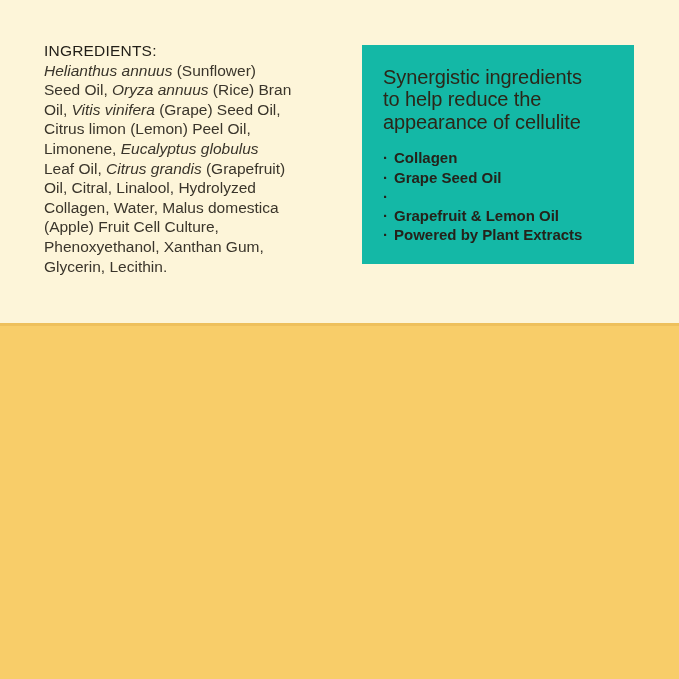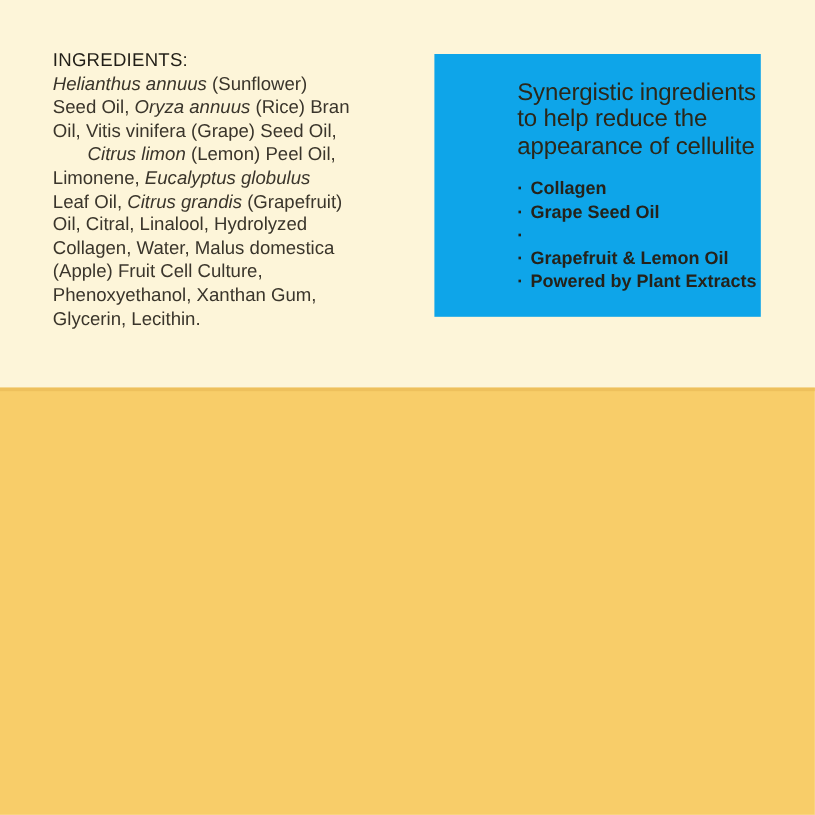--- a/index.html
+++ b/index.html
@@ -26,23 +26,22 @@
     font-size: 15.5px; line-height: 19.6px;
   }
   .sec-heading {
     font-weight: 400;
     color: #211e17;
     letter-spacing: 0.2px;
   }
   .pre { white-space: pre-line; }
   .benefits-box {
     position: absolute; left: 362px; top: 45px; width: 272px; height: 219px;
-    background: #0ea5e9;
+    background: #14b8a6;
     box-sizing: border-box;
-    padding-left: 48px;
   }
   .benefits-heading {
     margin: 21px 0 0 21px;
     font-size: 20px; line-height: 22.4px;
     font-weight: 400;
     color: #2b2719;
     letter-spacing: -0.1px;
   }
   .benefits-bullets { margin: 15px 0 0 21px; }
   .bullet-item {
@@ -57,22 +56,22 @@
 </style>
 </head>
 <body>
 
 <div class="top-section">
 
   <div class="ingredients-block">
     <div class="sec-heading">INGREDIENTS:</div>
     <div class="pre"><span style="font-style: italic; margin-top: 16px;">Helianthus annuus</span><span> (Sunflower)
 Seed Oil, </span><span style="font-style: italic;">Oryza annuus</span><span> (Rice) Bran
-Oil, </span><span style="">Vitis vinifera</span><span> (Grape) Seed Oil,
-</span><span style="font-style: italic; margin-left: 29px;">Citrus limon</span><span> (Lemon) Peel Oil,
+Oil, </span><span style="font-style: italic;">Vitis vinifera</span><span> (Grape) Seed Oil,
+</span><span style="">Citrus limon</span><span> (Lemon) Peel Oil,
 Limonene, </span><span style="font-style: italic;">Eucalyptus globulus</span><span>
 Leaf Oil, </span><span style="font-style: italic;">Citrus grandis</span><span> (Grapefruit)
 Oil, Citral, Linalool, Hydrolyzed
 Collagen, Water, </span><span style="">Malus domestica</span><span>
 (Apple) Fruit Cell Culture,
 Phenoxyethanol, Xanthan Gum,
 Glycerin, Lecithin.</span></div>
   </div>
 
   <div class="benefits-box">

